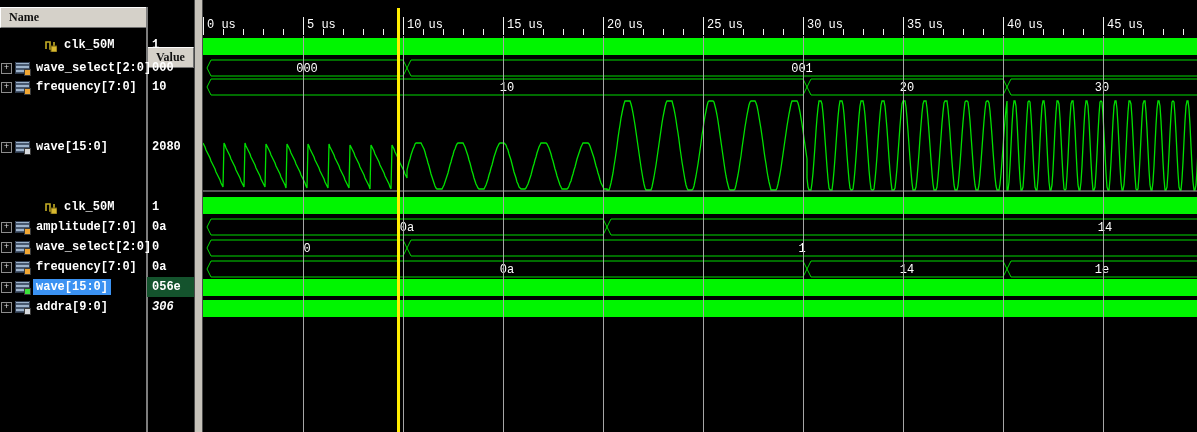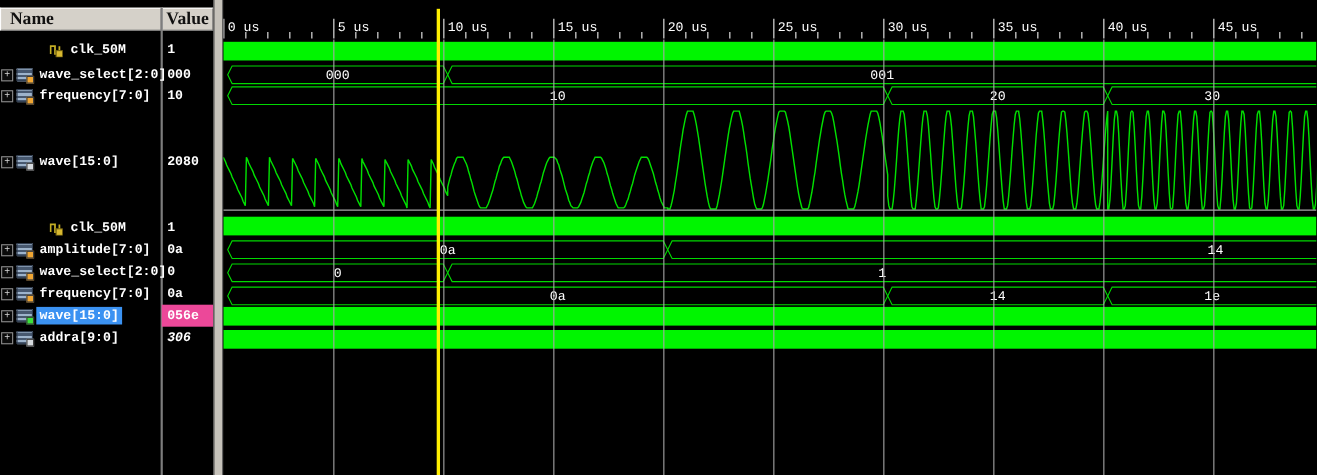--- a/index.html
+++ b/index.html
@@ -3,32 +3,32 @@
 <meta charset="utf-8">
 <style>
   html,body{margin:0;padding:0;background:#000;}
   #app{position:relative;width:1197px;height:432px;background:#000;overflow:hidden;
        font-family:"Liberation Mono","DejaVu Sans Mono",monospace;}
   
   #name-panel{position:absolute;left:0;top:0;width:203px;height:432px;background:#000;}
   .hdr-cell{position:absolute;top:7px;height:21px;background:#d5d1c9;box-sizing:border-box;
             border-top:1px solid #fdfdfd;border-left:1px solid #fdfdfd;
             border-bottom:1px solid #6f6f6f;border-right:1px solid #6f6f6f;
-            font-family:"Liberation Serif","DejaVu Serif",serif;font-weight:bold;font-size:16px;color:#111;
+            font-family:"Liberation Serif","DejaVu Serif",serif;font-weight:bold;font-size:12px;color:#111;
             display:flex;align-items:center;}
   #hdr-name{left:0;width:147px;padding-left:8px;}
-  #hdr-value{left:147px;width:47px;justify-content:center;}
+  #hdr-value{left:147px;width:47px;justify-content:center;margin-top:40px;}
   #col-divider{position:absolute;left:146px;top:7px;width:2px;height:425px;background:#7d7d7d;}
   #panel-divider{position:absolute;left:194px;top:0;width:9px;height:432px;background:#c6c2ba;
                  border-left:1px solid #4a4a4a;border-right:1px solid #4a4a4a;box-sizing:border-box;}
   .nrow{position:absolute;left:0;width:194px;height:20px;display:flex;align-items:center;}
   .name-label{font-size:12px;font-weight:bold;color:#fff;padding:1px 3px;white-space:pre;}
   .vrow{position:absolute;left:147px;width:47px;height:20px;display:flex;align-items:center;}
   .value-label{font-size:12px;font-weight:bold;color:#fff;padding:1px 0 1px 5px;white-space:pre;}
-  .vrow.sel{background:#ec4899;}
+  .vrow.sel{background:#14532d;}
   .name-label.sel{background:#3b92f2;}
   .plusbox{width:9px;height:9px;margin-left:1px;border:1px solid #8d8d8d;background:#0a0a0a;
            color:#d8d8d8;font-size:9px;line-height:8px;text-align:center;flex:none;box-sizing:content-box;}
   .busicon{position:relative;width:15px;height:12px;margin-left:3px;margin-right:3px;flex:none;
            background:repeating-linear-gradient(180deg,#9db3cb 0 2px,#47586f 2px 4px);
            border-radius:1px;box-shadow:inset 0 0 0 1px #2e3a4c;}
   .badge{position:absolute;right:-1px;bottom:-2px;width:7px;height:7px;border:1px solid #3c3c3c;box-sizing:border-box;}
   .clockicon{position:relative;width:12px;height:13px;margin-left:45px;margin-right:4px;flex:none;}
   .clockicon svg{display:block;}
   

